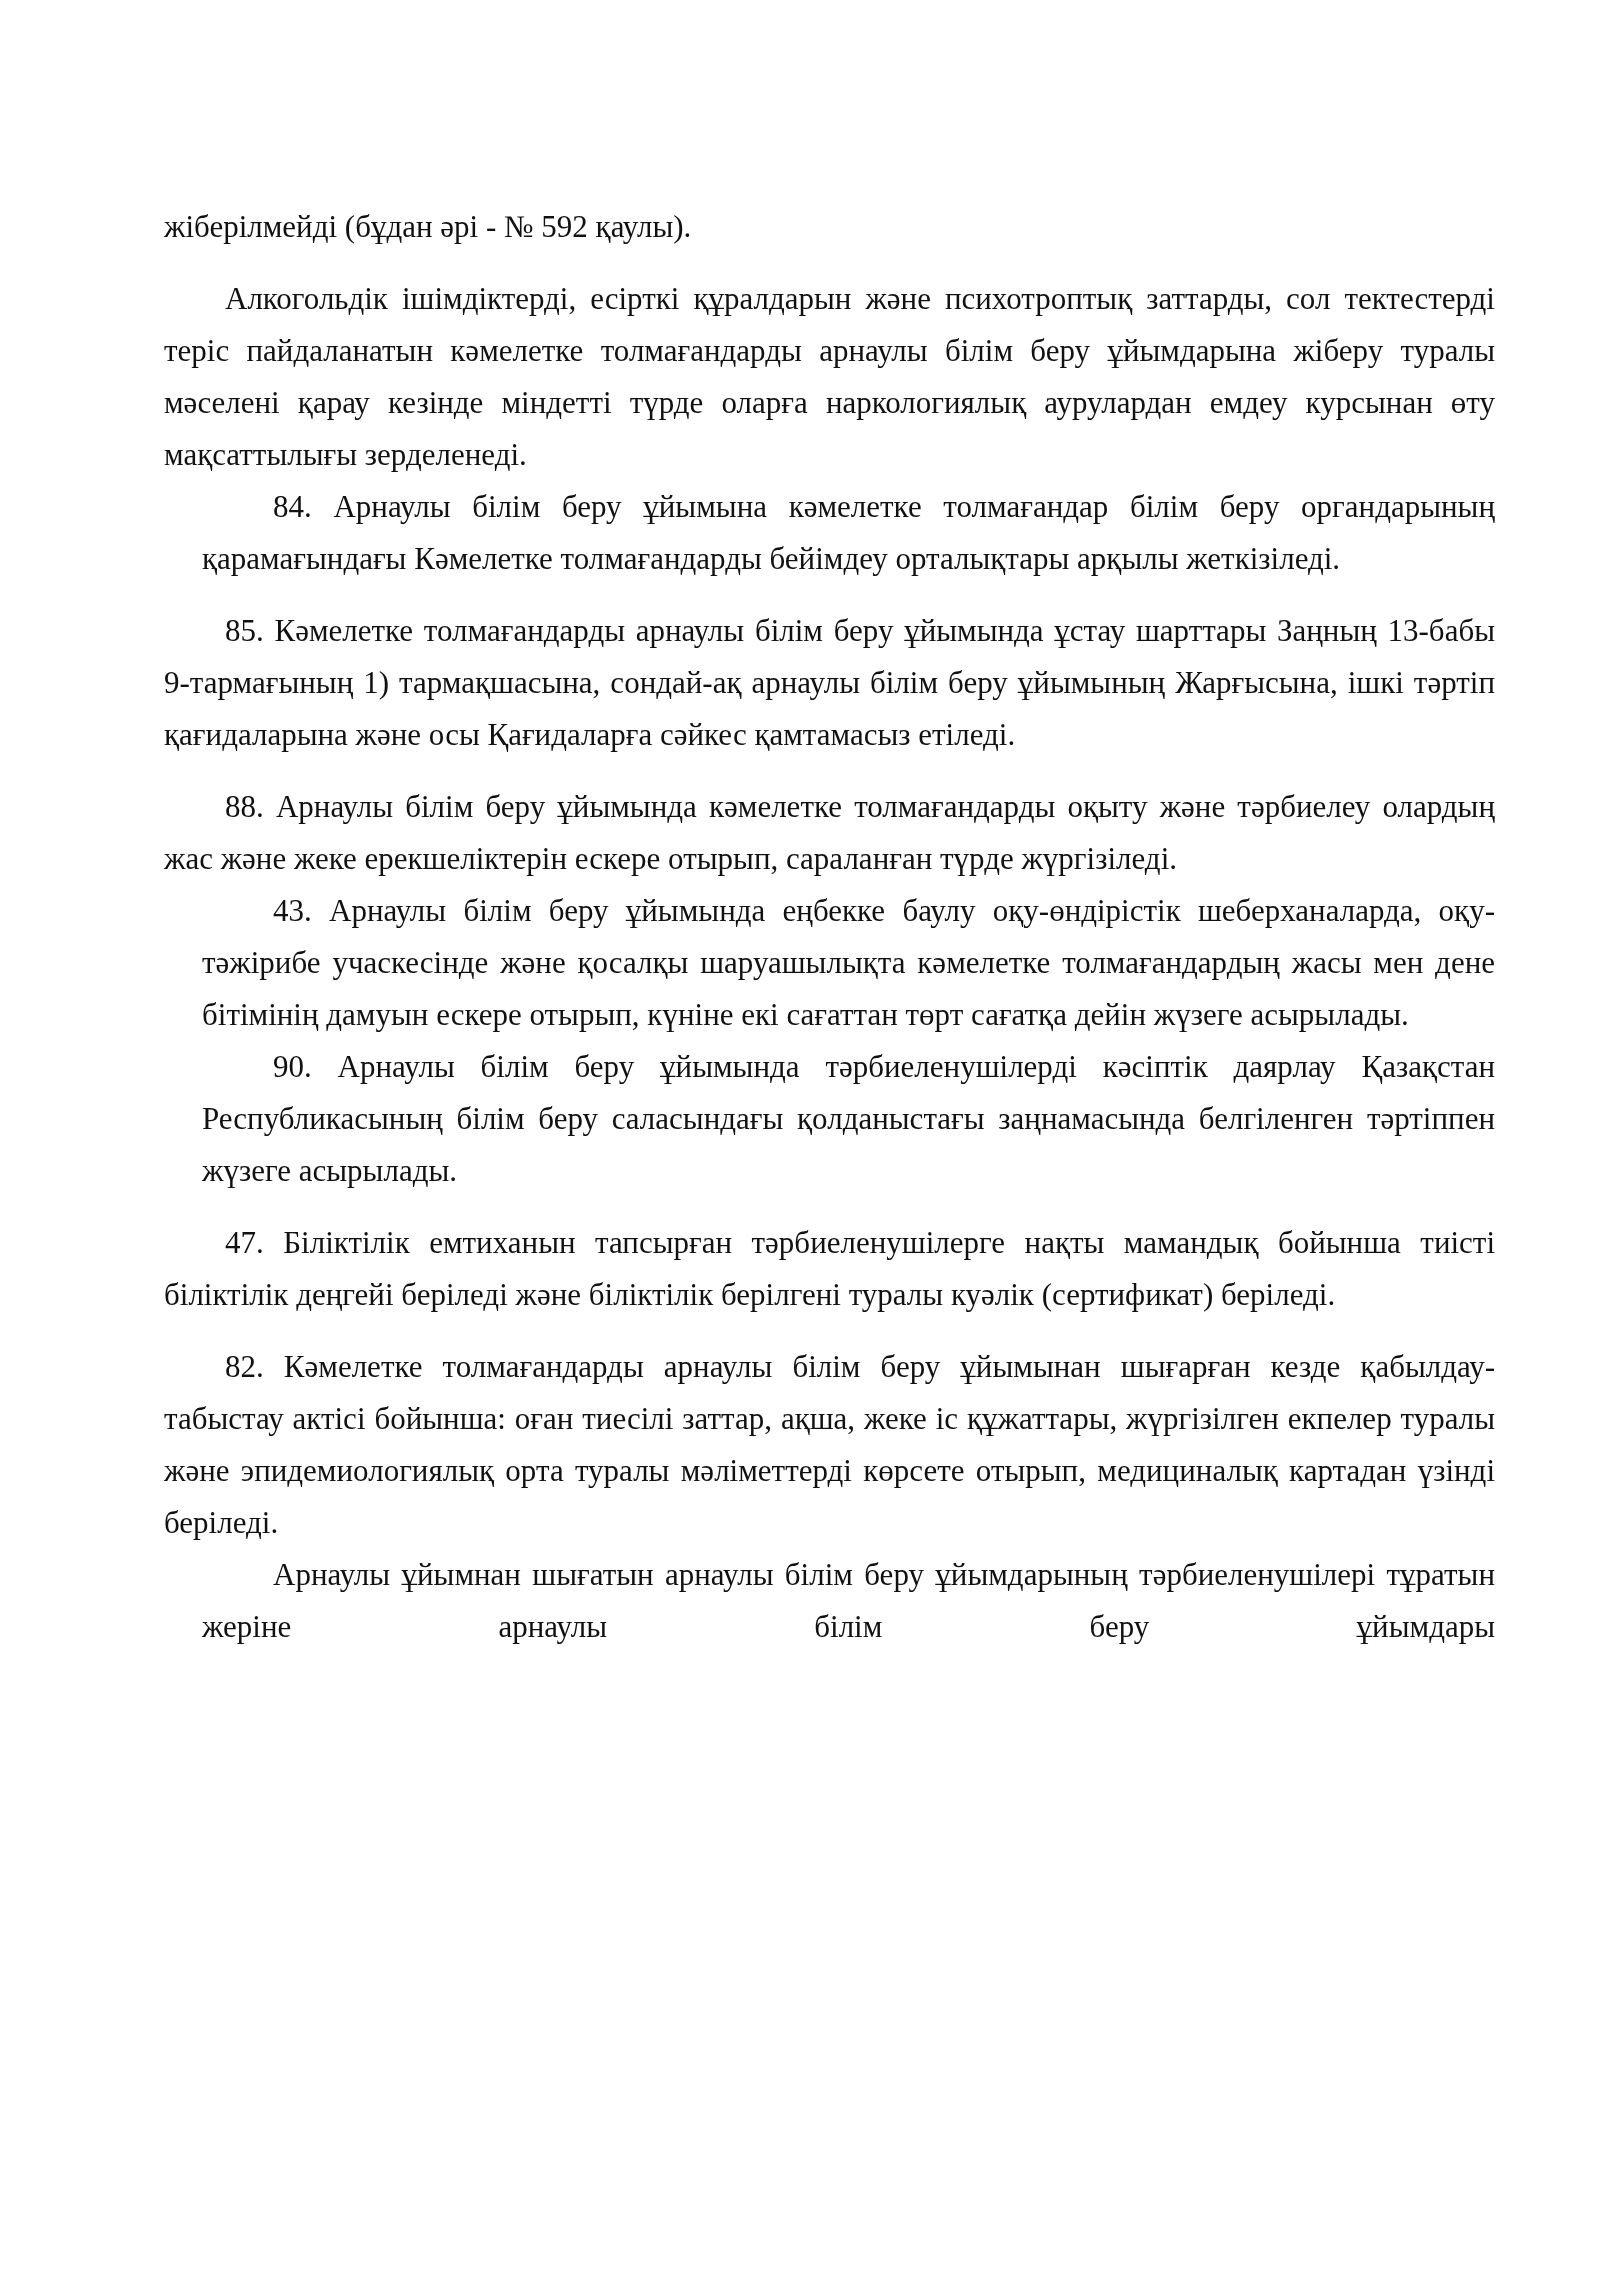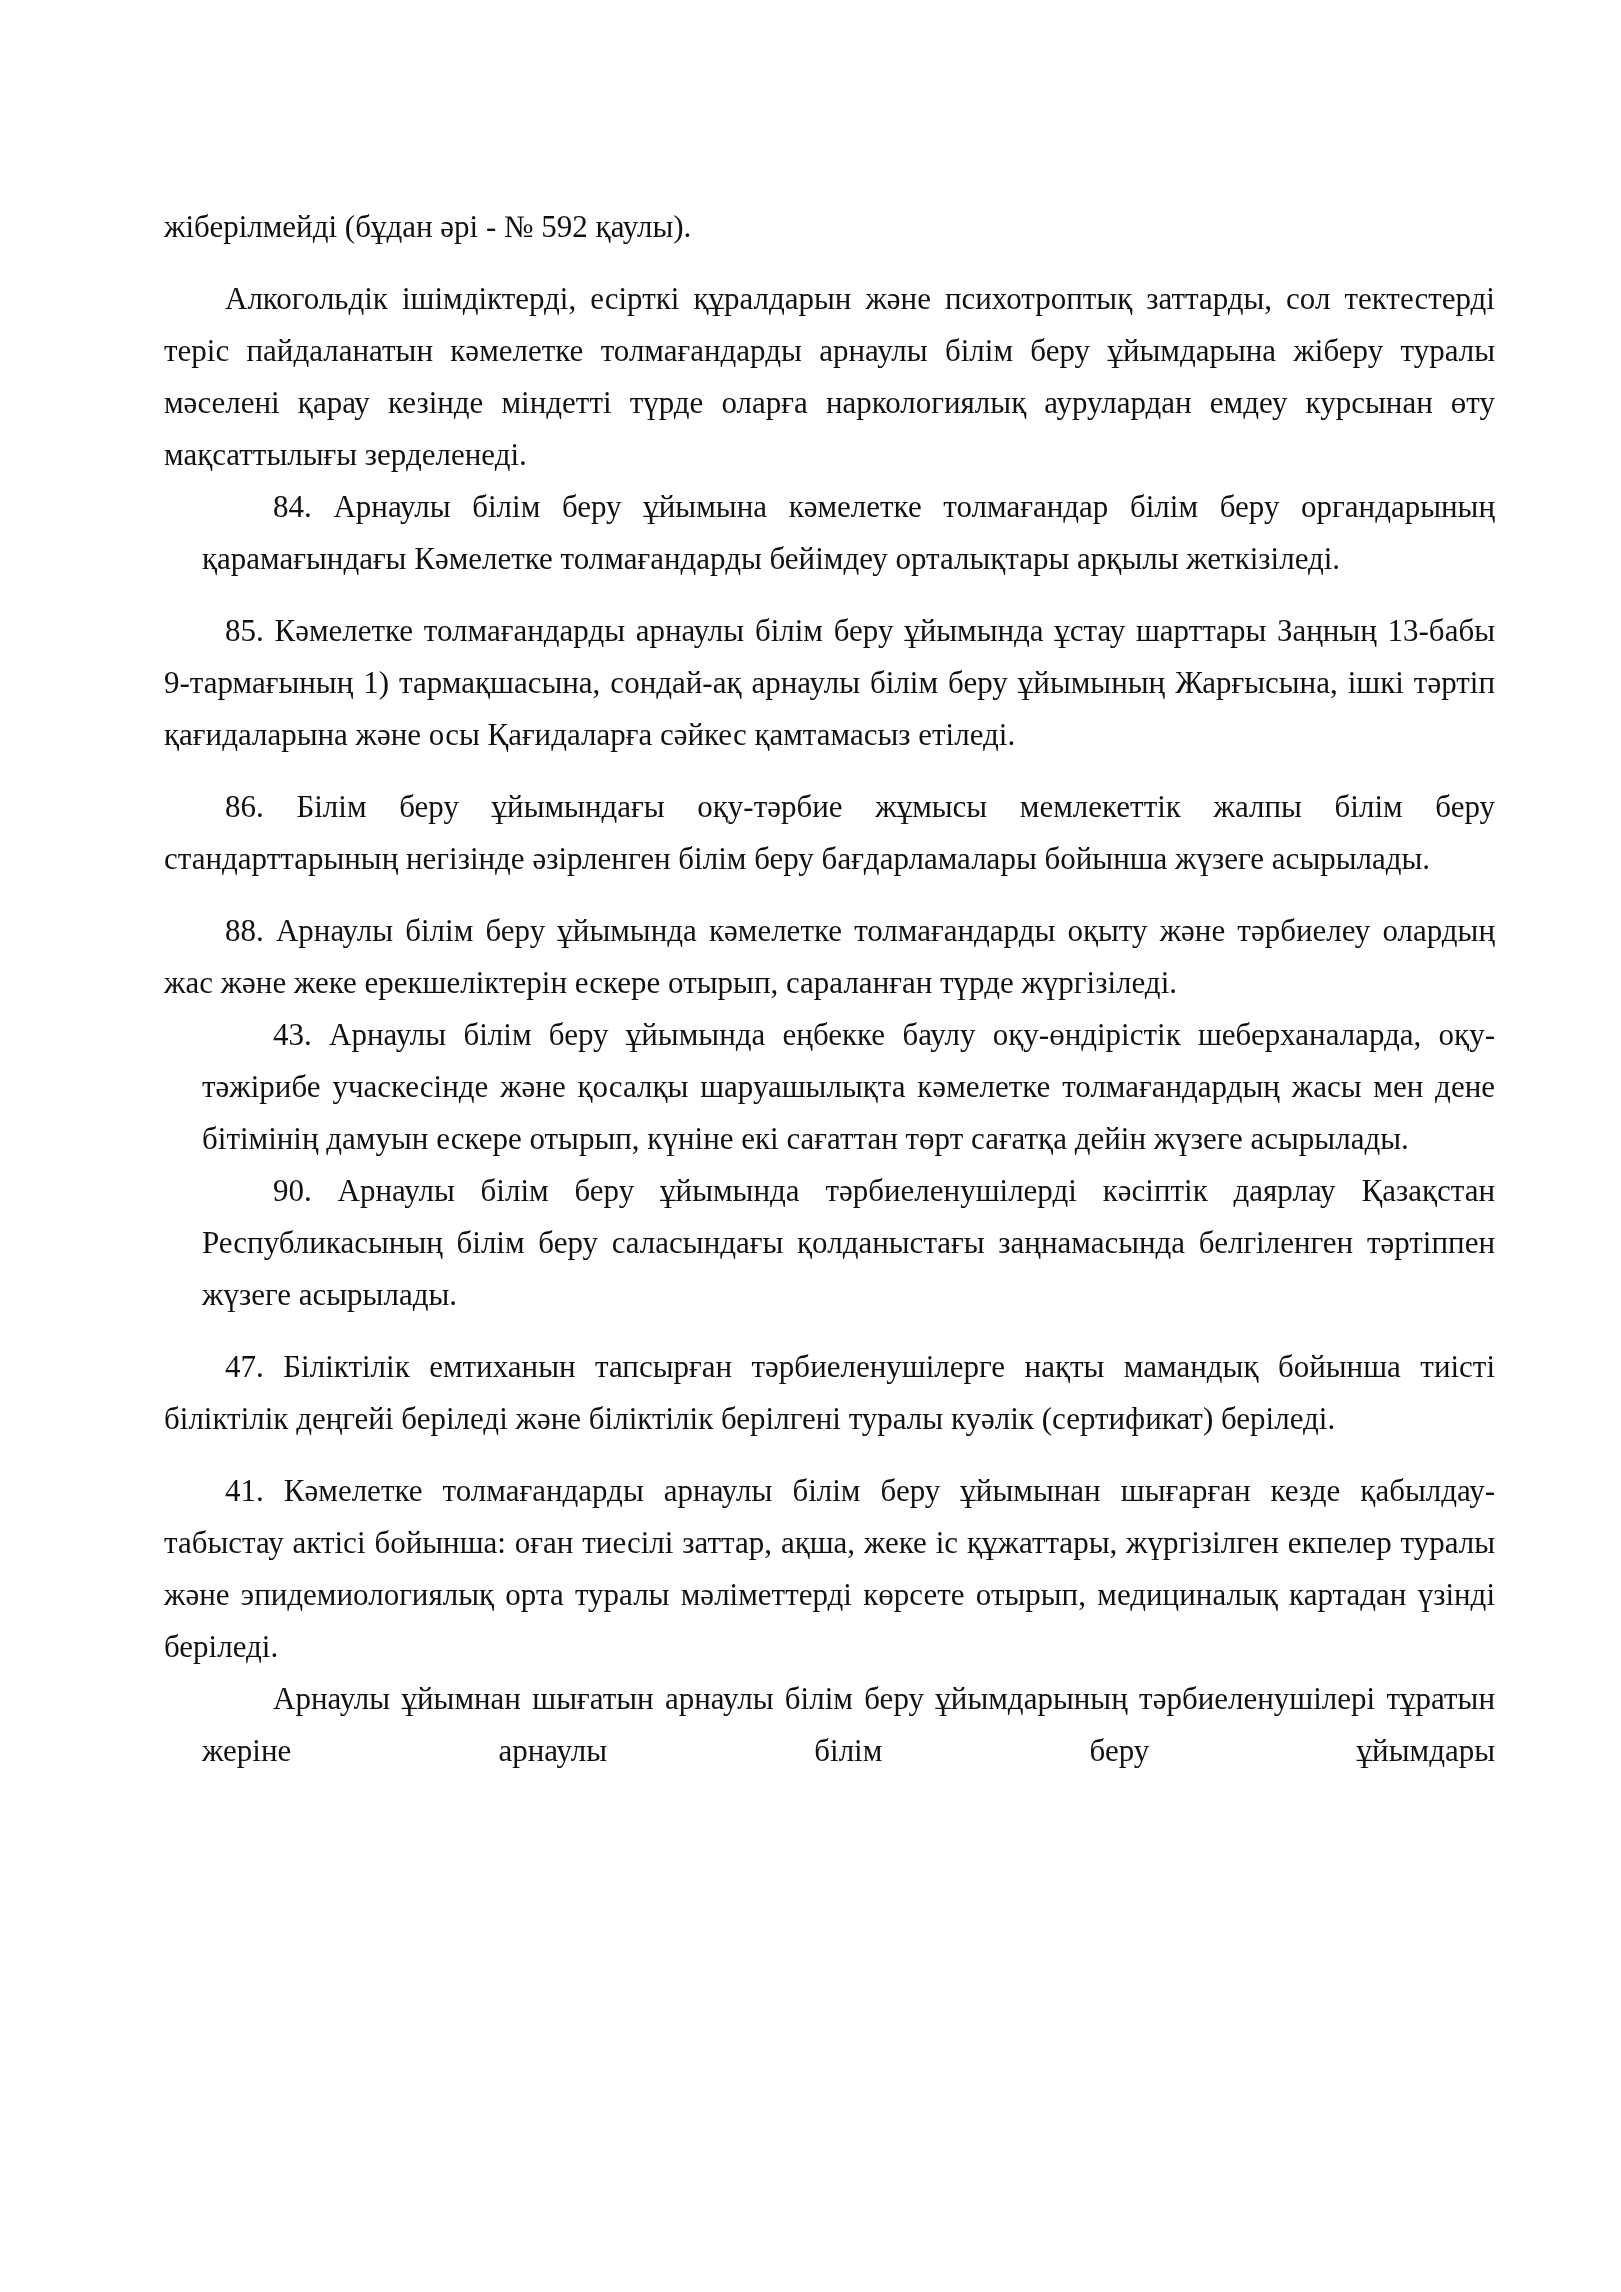--- a/index.html
+++ b/index.html
@@ -21,21 +21,20 @@
   .noindent { text-indent: 0; }
 </style>
 </head>
 <body>
 
 <div class="page">
   <p class="para noindent">жіберілмейді (бұдан әрі - № 592 қаулы).</p>
   <p class="para indent">Алкогольдік ішімдіктерді, есірткі құралдарын және психотроптық заттарды, сол тектестерді теріс пайдаланатын кәмелетке толмағандарды арнаулы білім беру ұйымдарына жіберу туралы мәселені қарау кезінде міндетті түрде оларға наркологиялық аурулардан емдеу курсынан өту мақсаттылығы зерделенеді.</p>
   <p class="para indent-n">84. Арнаулы білім беру ұйымына кәмелетке толмағандар білім беру органдарының қарамағындағы Кәмелетке толмағандарды бейімдеу орталықтары арқылы жеткізіледі.</p>
   <p class="para indent">85. Кәмелетке толмағандарды арнаулы білім беру ұйымында ұстау шарттары Заңның 13-бабы 9-тармағының 1) тармақшасына, сондай-ақ арнаулы білім беру ұйымының Жарғысына, ішкі тәртіп қағидаларына және осы Қағидаларға сәйкес қамтамасыз етіледі.</p>
-  <p class="para indent">86. Білім беру ұйымындағы оқу-тәрбие жұмысы мемлекеттік жалпы білім беру стандарттарының негізінде әзірленген білім беру бағдарламалары бойынша жүзеге асырылады.</p>
   <p class="para indent">88. Арнаулы білім беру ұйымында кәмелетке толмағандарды оқыту және тәрбиелеу олардың жас және жеке ерекшеліктерін ескере отырып, сараланған түрде жүргізіледі.</p>
   <p class="para indent-n">43. Арнаулы білім беру ұйымында еңбекке баулу оқу-өндірістік шеберханаларда, оқу-тәжірибе учаскесінде және қосалқы шаруашылықта кәмелетке толмағандардың жасы мен дене бітімінің дамуын ескере отырып, күніне екі сағаттан төрт сағатқа дейін жүзеге асырылады.</p>
   <p class="para indent-n">90. Арнаулы білім беру ұйымында тәрбиеленушілерді кәсіптік даярлау Қазақстан Республикасының білім беру саласындағы қолданыстағы заңнамасында белгіленген тәртіппен жүзеге асырылады.</p>
   <p class="para indent">47. Біліктілік емтиханын тапсырған тәрбиеленушілерге нақты мамандық бойынша тиісті біліктілік деңгейі беріледі және біліктілік берілгені туралы куәлік (сертификат) беріледі.</p>
-  <p class="para indent">41. Кәмелетке толмағандарды арнаулы білім беру ұйымынан шығарған кезде қабылдау-табыстау актісі бойынша: оған тиесілі заттар, ақша, жеке іс құжаттары, жүргізілген екпелер туралы және эпидемиологиялық орта туралы мәліметтерді көрсете отырып, медициналық картадан үзінді беріледі.</p>
+  <p class="para indent">82. Кәмелетке толмағандарды арнаулы білім беру ұйымынан шығарған кезде қабылдау-табыстау актісі бойынша: оған тиесілі заттар, ақша, жеке іс құжаттары, жүргізілген екпелер туралы және эпидемиологиялық орта туралы мәліметтерді көрсете отырып, медициналық картадан үзінді беріледі.</p>
   <p class="para indent-n" style="text-align-last: justify;">Арнаулы ұйымнан шығатын арнаулы білім беру ұйымдарының тәрбиеленушілері тұратын жеріне арнаулы білім беру ұйымдары</p>
 </div>
 
 
 </body></html>

